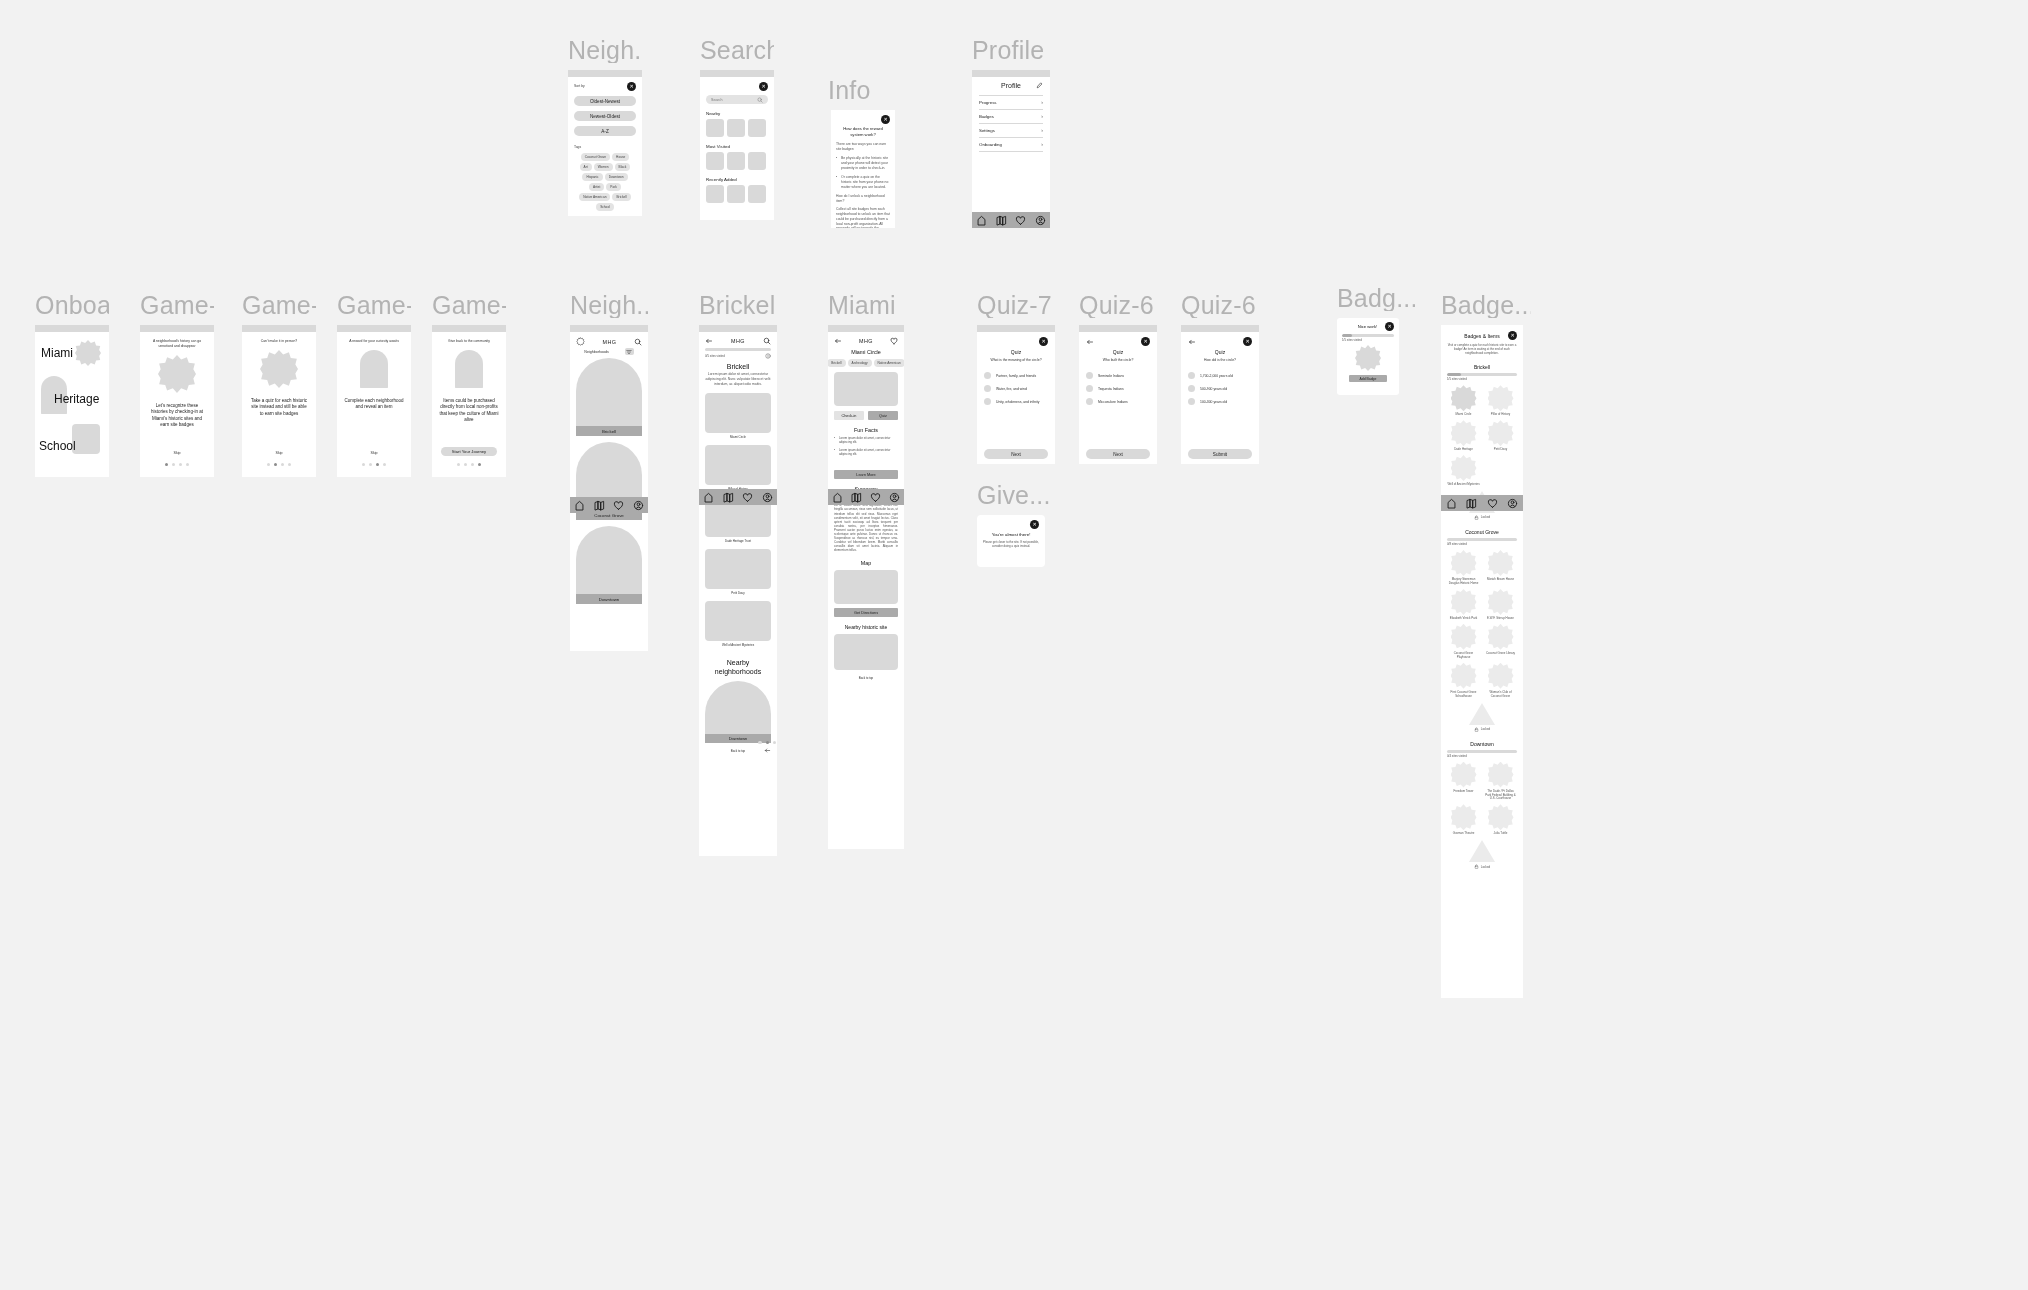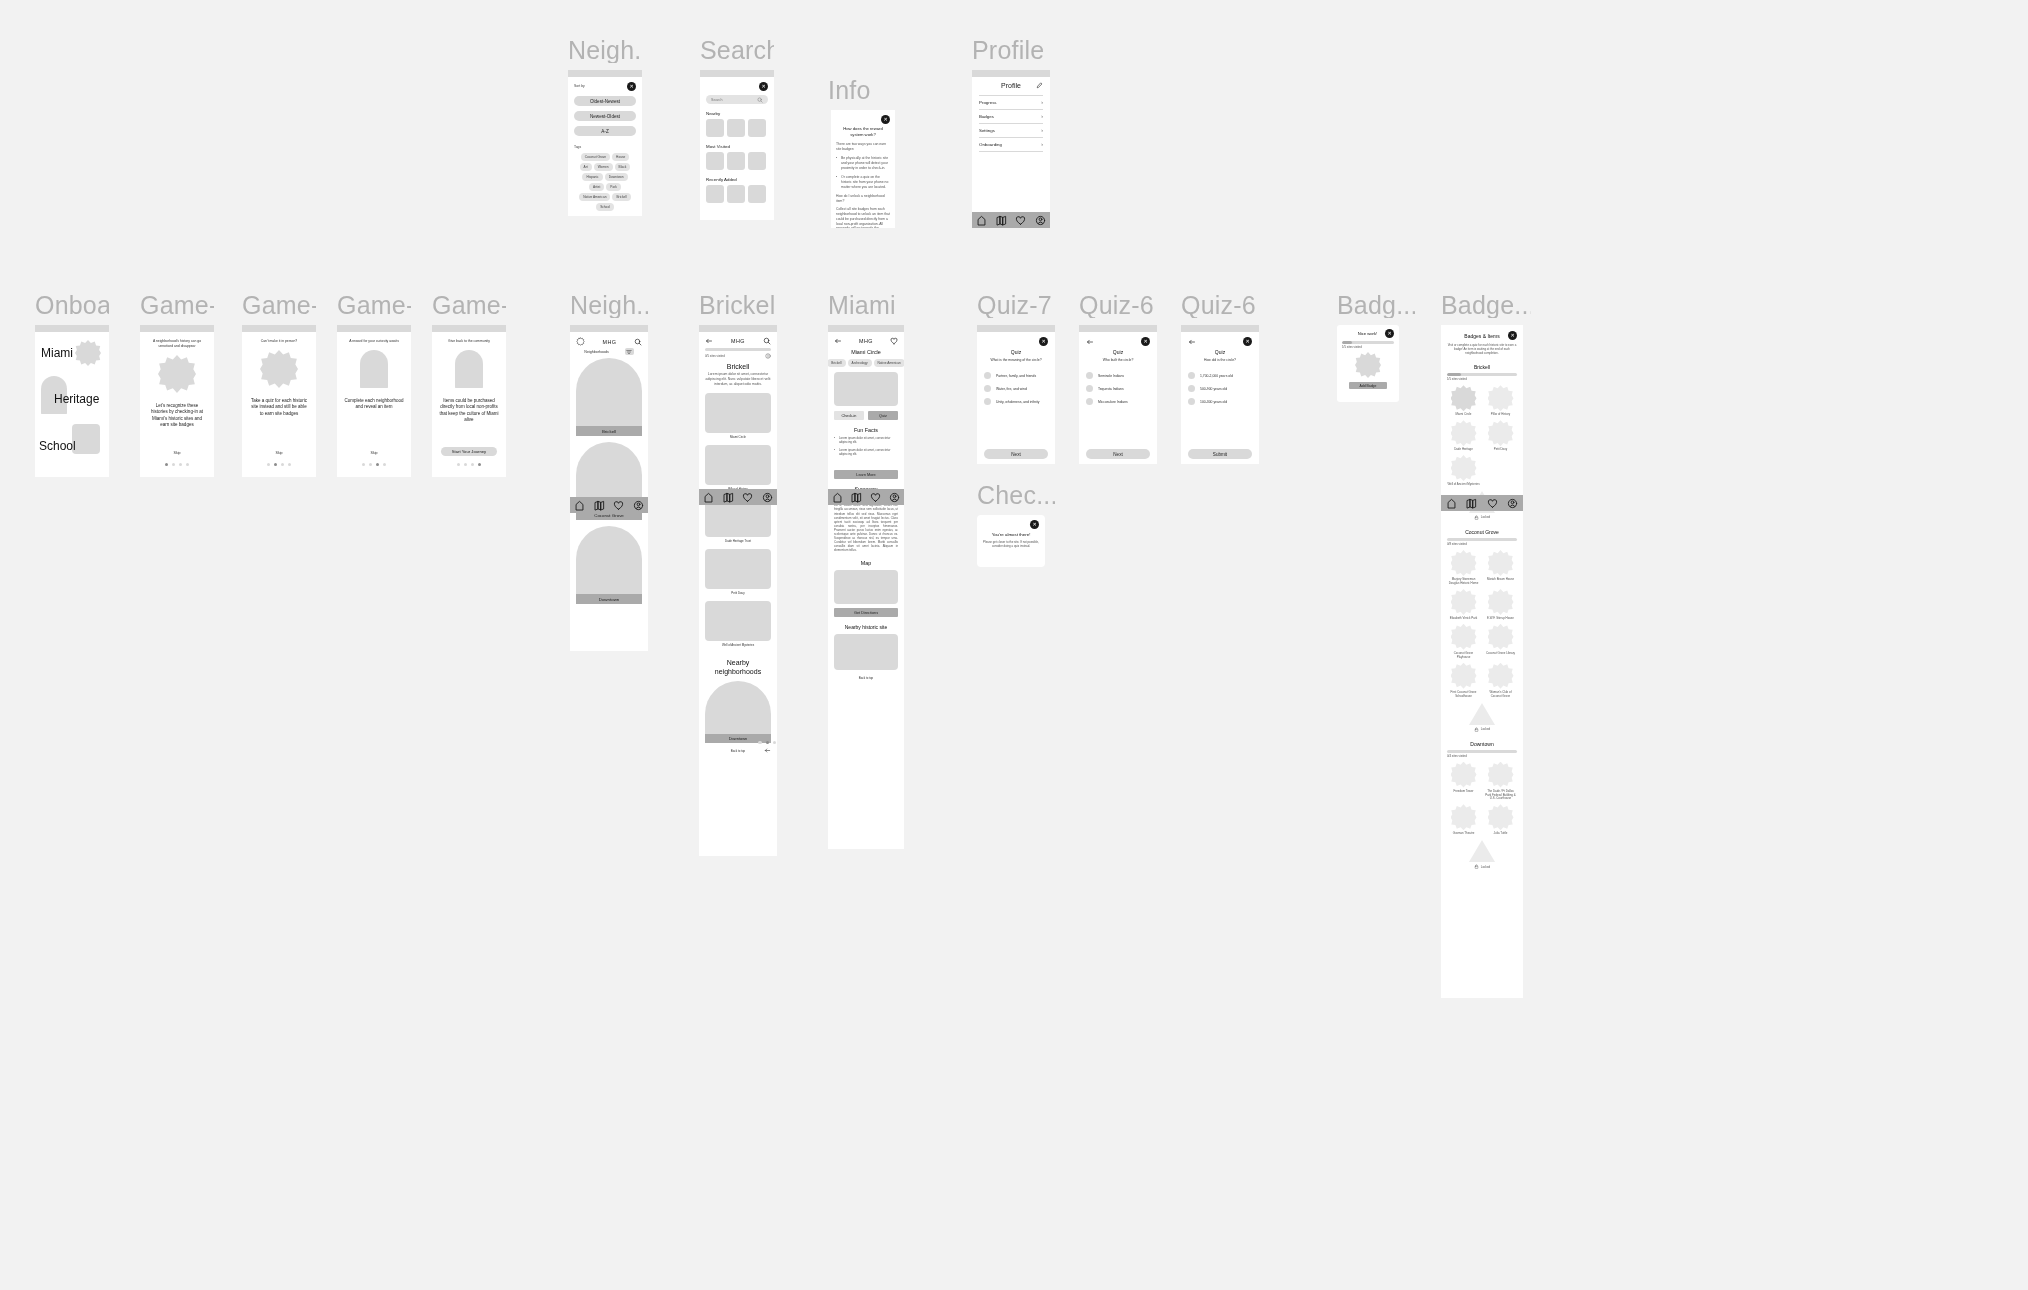--- a/index.html
+++ b/index.html
@@ -656,32 +656,32 @@
               <div class="radio"></div>
               <span style="font-size: 3.4px; color: rgb(51, 51, 51);">100-300 years old</span>
             </div>
           </div>
           <div style="flex: 1 1 0%;"></div>
           <div class="pill" style="height: 10px; font-size: 4.6px;">Submit</div>
         </div>
       </div>
     </div>
     <div class="frame" style="left: 977px; top: 483px; width: 78px;">
-      <div class="frame-title" style="width: 78px;">Chec...</div>
+      <div class="frame-title" style="width: 78px;">Give...</div>
       <div class="screen" style="width: 68px; height: 52px; border-radius: 4px;">
         <div style="padding: 5px 6px;">
           <div style="display: flex; justify-content: flex-end;">
             <div class="closebtn" style="font-size: 5px;">✕</div>
           </div>
           <div style="font-size: 4.4px; color: rgb(17, 17, 17); text-align: center; margin-top: 3px;">You're almost there!</div>
           <div class="xtiny" style="text-align: center; margin-top: 3px;">Please get closer to the site. If not possible, consider doing a quiz instead.</div>
         </div>
       </div>
     </div>
-    <div class="frame" style="left: 1337px; top: 293px; width: 78px;">
+    <div class="frame" style="left: 1337px; top: 286px; width: 78px;">
       <div class="frame-title" style="width: 78px;">Badg...</div>
       <div class="screen" style="width: 62px; height: 77px; border-radius: 3px;">
         <div style="padding: 4px 5px; display: flex; flex-direction: column; align-items: center;">
           <div style="display: flex; justify-content: space-between; align-items: center; width: 100%;">
             <span style="width: 8px;"></span>
             <div style="font-size: 4.2px; color: rgb(17, 17, 17);">Nice work!</div>
             <div class="closebtn" style="font-size: 5px;">✕</div>
           </div>
           <div class="progress-track" style="height: 3px; width: 100%; margin-top: 3px;">
             <div class="progress-fill" style="width: 20%;"></div>

